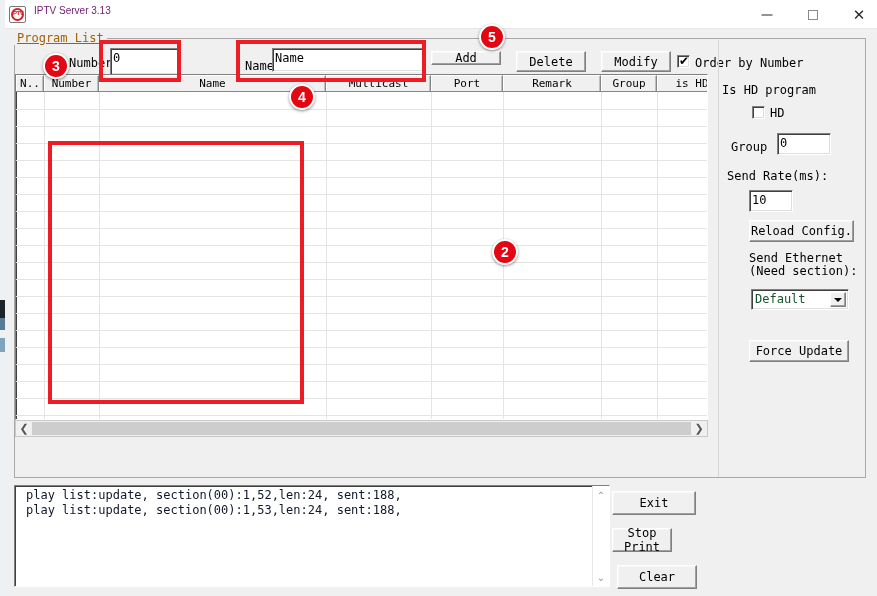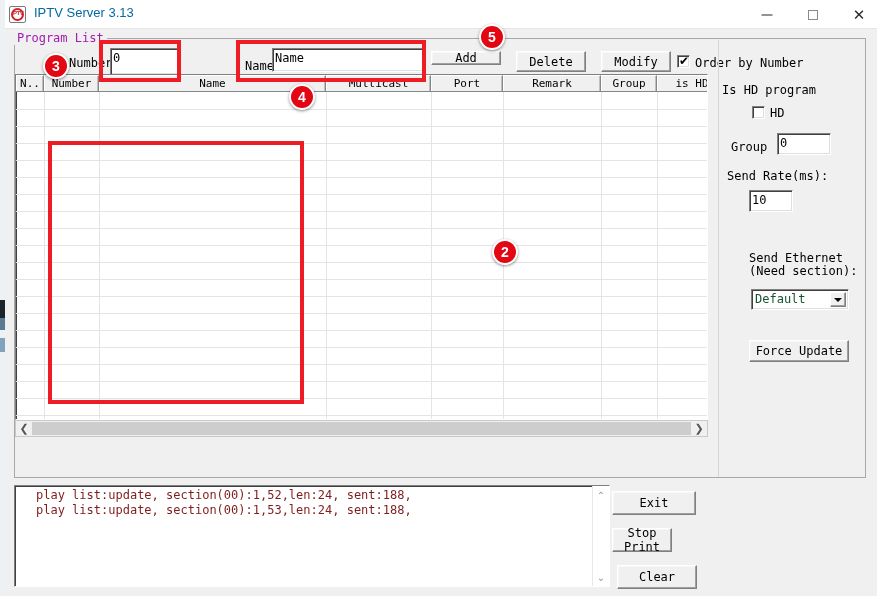--- a/index.html
+++ b/index.html
@@ -49,21 +49,21 @@
     position:absolute; left:1px; top:1px; width:13px; height:13px;
     border:2px solid #d2232a; border-radius:50%;
   }
   .app-icon .lbl {
     position:absolute; left:0; top:3px; width:15px;
     text-align:center; font-size:6px; font-weight:bold; color:#d2232a;
     font-family:"Liberation Sans", sans-serif; letter-spacing:-0.5px;
   }
   .title-text {
     position: absolute; left: 29px; top: 5px;
-    font-size: 13px; color: #0369a1;
+    font-size: 10px; color: #701a75;
     font-family: "Liberation Sans", sans-serif;
   }
   .win-btn {
     position: absolute; top: 0; width: 46px; height: 29px;
     cursor: default;
   }
   .win-min { left: 739px; }
   .win-max { left: 785px; }
   .win-close { left: 831px; }
   .win-btn .g {
@@ -80,22 +80,23 @@
     position: absolute; left: 9px; top: 38px;
     width: 852px; height: 440px;
     border: 1px solid #a8a8a8;
     background: #f0f0f0;
   }
   .groupbox-title {
     position: absolute; left: 9px; top: 31px;
     background: #f0f0f0;
     padding: 0 3px;
     font-family: "DejaVu Sans Mono", monospace;
-    font-size: 12px; color: #a21caf;
+    font-size: 12px; color: #a16207;
     z-index: 3;
+    text-decoration: underline;
   }
 
   
   .lbl { position: absolute; font-family: "DejaVu Sans Mono", monospace; font-size: 12px; color: #000; }
 
   
   .tinput {
     position: absolute;
     background: #ffffff;
     border: 1px solid;
@@ -209,23 +210,23 @@
   .logpanel {
     position: absolute; left: 9px; top: 485px;
     width: 596px; height: 102px;
     background: #ffffff;
     border: 1px solid;
     border-color: #808080 #ffffff #ffffff #808080;
     box-shadow: inset 1px 1px 0 #404040;
     overflow: hidden;
   }
   .logtext {
-    position: absolute; left: 21px; top: 2px; right: 20px;
-    font-family: "DejaVu Sans Mono", monospace;
-    font-size: 12px; color: #7f1d1d; line-height: 15px;
+    position: absolute; left: 11px; top: 2px; right: 20px;
+    font-family: "DejaVu Sans Mono", monospace;
+    font-size: 12px; color: #0f172a; line-height: 15px;
     white-space: pre;
   }
   .vscroll {
     position: absolute; right: 0; top: 0; width: 17px; height: 100%;
     background: #ffffff; border-left: 1px solid #e8e8e8;
   }
   .vscroll .arrow {
     position: absolute; left: 0; width: 16px; height: 16px;
     display:flex; align-items:center; justify-content:center;
     font-family: "DejaVu Sans", sans-serif; font-size: 10px; color: #9a9a9a;
@@ -398,20 +399,21 @@
 
     <div class="cbox" style="left:747px; top:106px;"></div>
     <div class="lbl" style="left:765px; top:106px;">HD</div>
 
     <div class="lbl" style="left:726px; top:140px;">Group</div>
     <div class="tinput" style="left:772px; top:133px; width:54px; height:22px;">0</div>
 
     <div class="lbl" style="left:722px; top:169px;">Send Rate(ms):</div>
     <div class="tinput" style="left:744px; top:190px; width:44px; height:22px;">10</div>
 
+    <div class="btn" style="left:744px; top:220px; width:105px; height:22px;">Reload Config.</div>
 
     <div class="lbl" style="left:744px; top:251px;">Send Ethernet</div>
     <div class="lbl" style="left:744px; top:264px;">(Need section):</div>
 
     <div class="combo" style="left:746px; top:289px; width:98px; height:21px;">
       <span class="val">Default</span>
       <span class="arrowbox">
           <span class="tri"></span>
         </span>
     </div>

